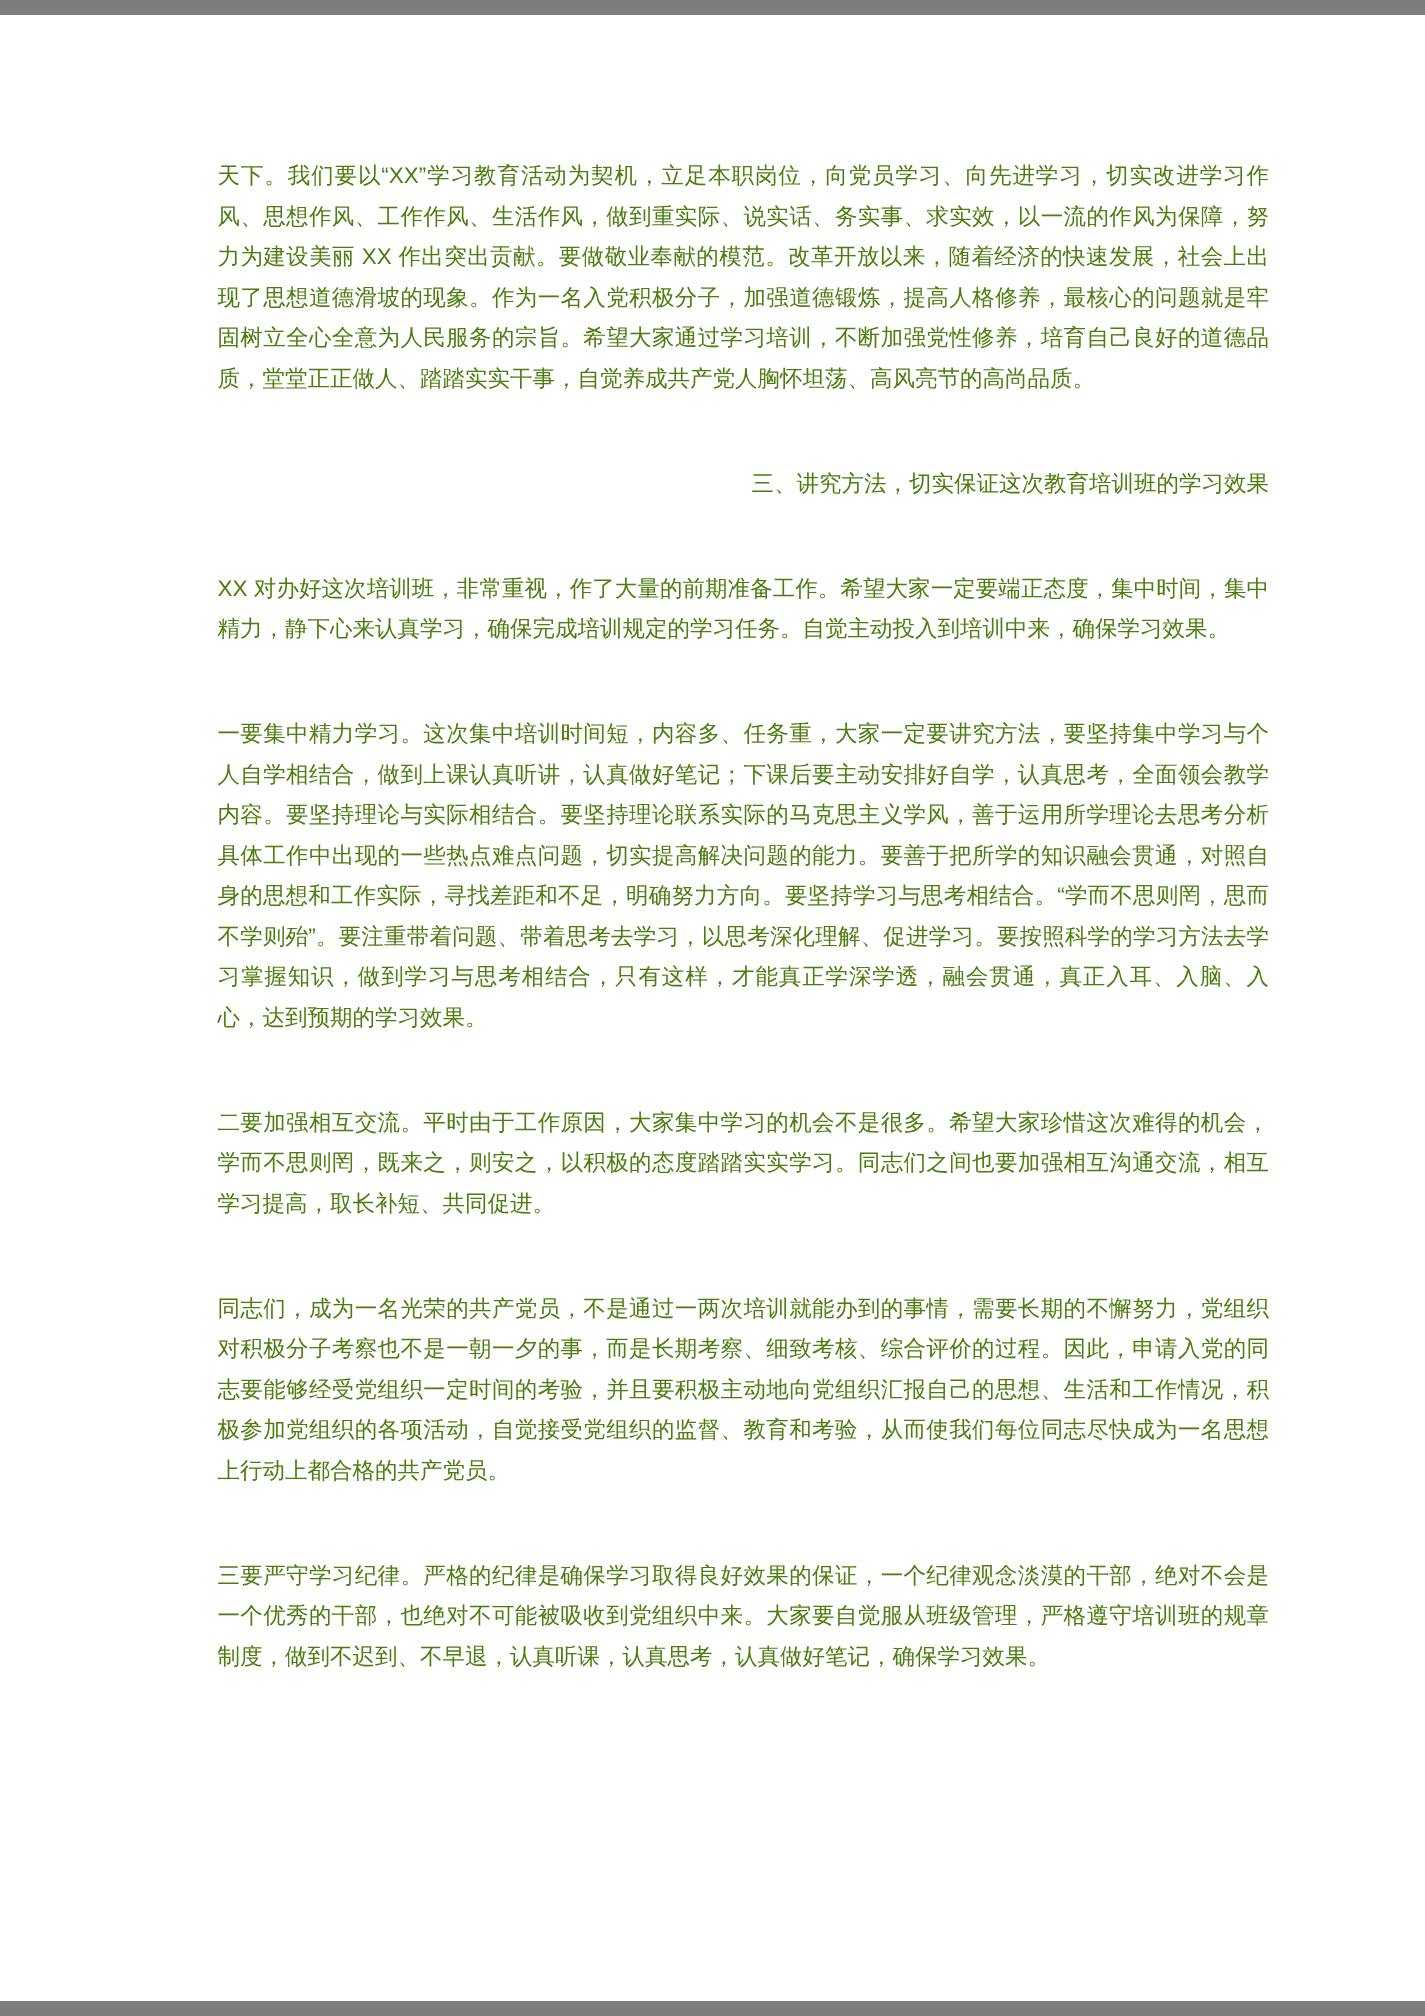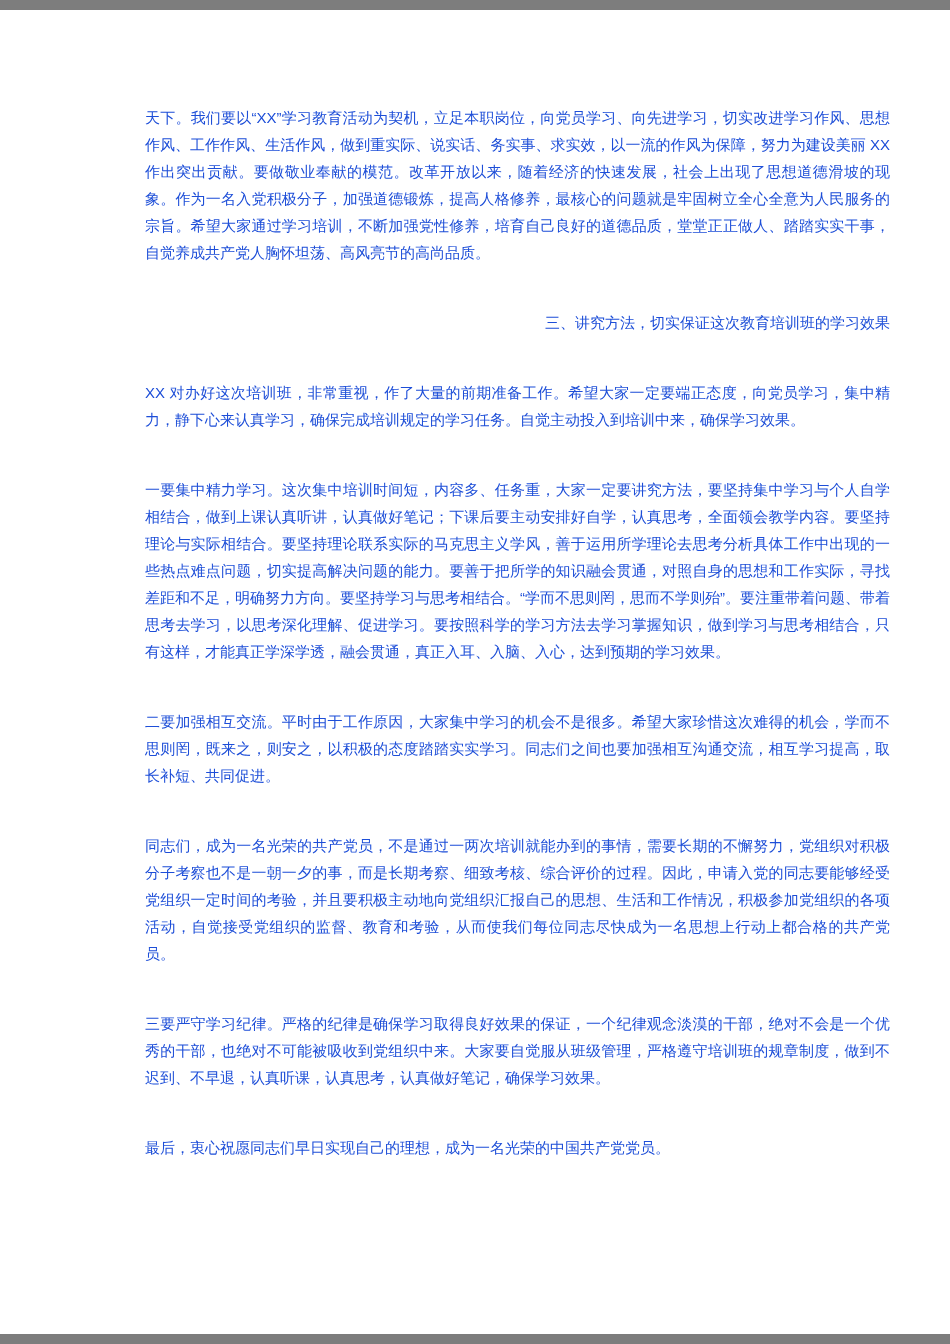--- a/index.html
+++ b/index.html
@@ -18,22 +18,22 @@
     position: absolute;
     left: 0;
     width: 100%;
     height: 10px;
     background: #7d7d7d;
   }
   .edge-bar.top { top: 0; }
   .edge-bar.bottom { bottom: 0; }
   .page-content {
     box-sizing: border-box;
-    padding: 104px 60px 0 145px;
-    color: #1d4ed8;
+    padding: 104px 104px 0 145px;
+    color: #4d7c0f;
     font-size: 15px;
     line-height: 27px;
     text-align: justify;
     word-break: break-all;
   }
   .para {
     margin: 0 0 43px 0;
   }
   .section-heading {
     margin: 0 0 43px 0;
@@ -44,21 +44,20 @@
   }
 </style>
 </head>
 <body>
 
 <div class="edge-bar top"></div>
 
 <div class="page-content">
   <p class="para">天下。我们要以“XX”学习教育活动为契机，立足本职岗位，向党员学习、向先进学习，切实改进学习作风、思想作风、工作作风、生活作风，做到重实际、说实话、务实事、求实效，以一流的作风为保障，努力为建设美丽 XX 作出突出贡献。要做敬业奉献的模范。改革开放以来，随着经济的快速发展，社会上出现了思想道德滑坡的现象。作为一名入党积极分子，加强道德锻炼，提高人格修养，最核心的问题就是牢固树立全心全意为人民服务的宗旨。希望大家通过学习培训，不断加强党性修养，培育自己良好的道德品质，堂堂正正做人、踏踏实实干事，自觉养成共产党人胸怀坦荡、高风亮节的高尚品质。</p>
   <h3 class="section-heading">三、讲究方法，切实保证这次教育培训班的学习效果</h3>
-  <p class="para">XX 对办好这次培训班，非常重视，作了大量的前期准备工作。希望大家一定要端正态度，向党员学习，集中精力，静下心来认真学习，确保完成培训规定的学习任务。自觉主动投入到培训中来，确保学习效果。</p>
+  <p class="para">XX 对办好这次培训班，非常重视，作了大量的前期准备工作。希望大家一定要端正态度，集中时间，集中精力，静下心来认真学习，确保完成培训规定的学习任务。自觉主动投入到培训中来，确保学习效果。</p>
   <p class="para">一要集中精力学习。这次集中培训时间短，内容多、任务重，大家一定要讲究方法，要坚持集中学习与个人自学相结合，做到上课认真听讲，认真做好笔记；下课后要主动安排好自学，认真思考，全面领会教学内容。要坚持理论与实际相结合。要坚持理论联系实际的马克思主义学风，善于运用所学理论去思考分析具体工作中出现的一些热点难点问题，切实提高解决问题的能力。要善于把所学的知识融会贯通，对照自身的思想和工作实际，寻找差距和不足，明确努力方向。要坚持学习与思考相结合。“学而不思则罔，思而不学则殆”。要注重带着问题、带着思考去学习，以思考深化理解、促进学习。要按照科学的学习方法去学习掌握知识，做到学习与思考相结合，只有这样，才能真正学深学透，融会贯通，真正入耳、入脑、入心，达到预期的学习效果。</p>
   <p class="para">二要加强相互交流。平时由于工作原因，大家集中学习的机会不是很多。希望大家珍惜这次难得的机会，学而不思则罔，既来之，则安之，以积极的态度踏踏实实学习。同志们之间也要加强相互沟通交流，相互学习提高，取长补短、共同促进。</p>
   <p class="para">同志们，成为一名光荣的共产党员，不是通过一两次培训就能办到的事情，需要长期的不懈努力，党组织对积极分子考察也不是一朝一夕的事，而是长期考察、细致考核、综合评价的过程。因此，申请入党的同志要能够经受党组织一定时间的考验，并且要积极主动地向党组织汇报自己的思想、生活和工作情况，积极参加党组织的各项活动，自觉接受党组织的监督、教育和考验，从而使我们每位同志尽快成为一名思想上行动上都合格的共产党员。</p>
   <p class="para">三要严守学习纪律。严格的纪律是确保学习取得良好效果的保证，一个纪律观念淡漠的干部，绝对不会是一个优秀的干部，也绝对不可能被吸收到党组织中来。大家要自觉服从班级管理，严格遵守培训班的规章制度，做到不迟到、不早退，认真听课，认真思考，认真做好笔记，确保学习效果。</p>
-  <p class="para">最后，衷心祝愿同志们早日实现自己的理想，成为一名光荣的中国共产党党员。</p>
 </div>
 
 <div class="edge-bar bottom"></div>
 
 </body></html>

